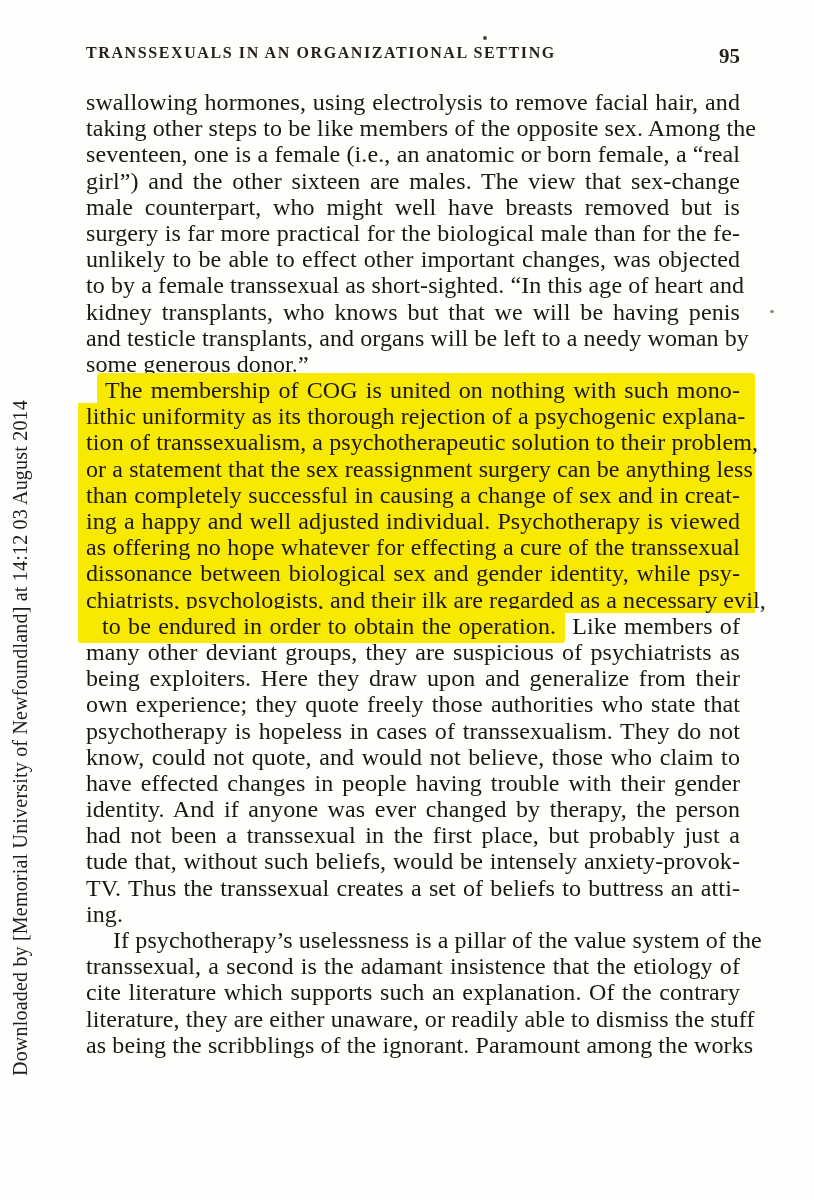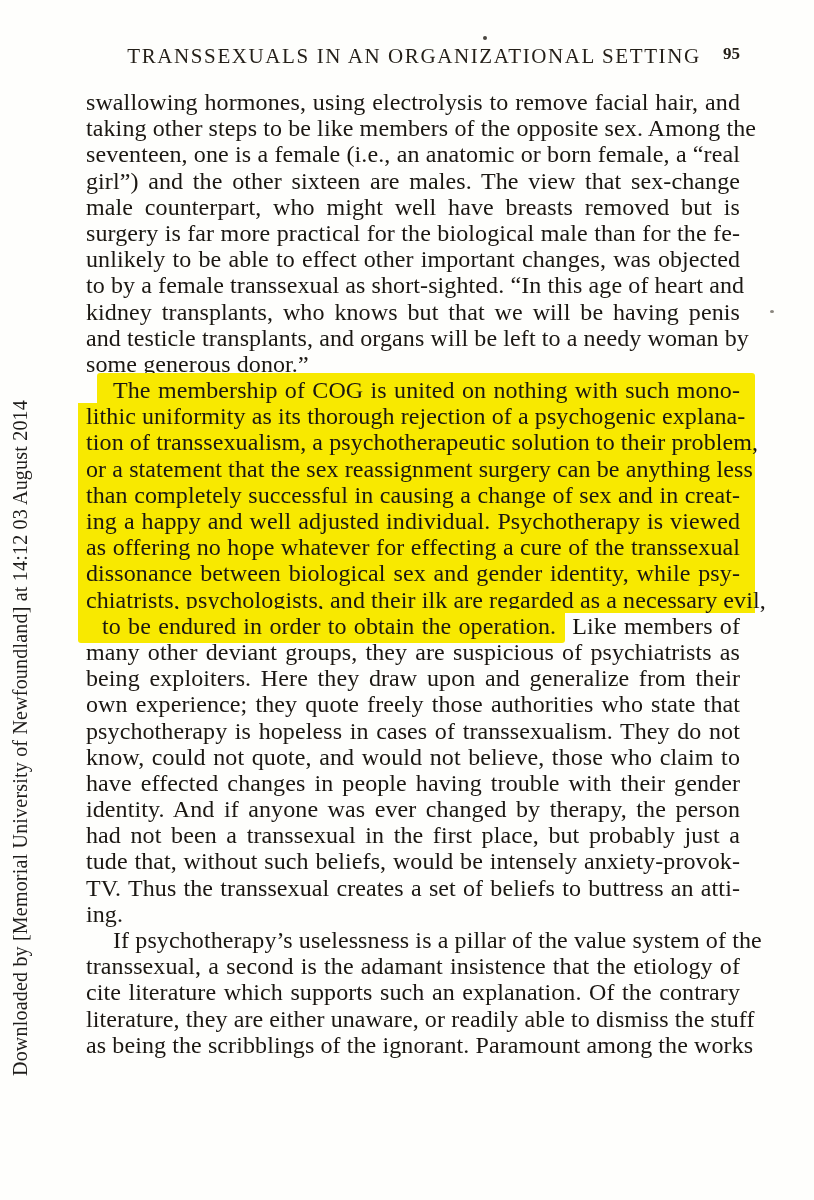--- a/index.html
+++ b/index.html
@@ -22,32 +22,32 @@
     left: 86px;
     top: 44px;
     width: 656px;
     height: 24px;
   }
   #running-title {
     position: absolute;
     left: 0;
     right: 0;
     top: 0;
-    text-align: center;
-    font-size: 21px;
-    font-weight: normal;
+    text-align: left;
+    font-size: 16px;
+    font-weight: bold;
     letter-spacing: 1.6px;
     color: #241f18;
     white-space: nowrap;
   }
   #page-number {
     position: absolute;
     right: 2px;
     top: 0;
-    font-size: 17px;
+    font-size: 21px;
     font-weight: bold;
     color: #241f18;
   }
   
   #body-text {
     position: absolute;
     left: 86px;
     top: 89px;
     width: 654px;
   }
@@ -66,21 +66,21 @@
     background: var(--hl);
     box-shadow: -8px 0 0 var(--hl), 15px 0 0 var(--hl);
   }
   .seg-hl {
     background: var(--hl);
     padding-top: 4px;
     padding-bottom: 4px;
     border-radius: 3px;
   }
   .extl    { padding-left: 24px;  margin-left: -8px; }
-  .extl-lg { padding-left: 16px; margin-left: -16px; margin-top: 16px; }
+  .extl-lg { padding-left: 8px; margin-left: -16px; margin-top: 16px; }
   .extr    { padding-right: 15px; margin-right: -15px; }
   .extr-sm { padding-right: 9px; }
   
   #sidebar-note {
     position: absolute;
     left: 9px;
     top: 1076px;
     transform-origin: 0 0;
     transform: rotate(-90deg);
     white-space: nowrap;

